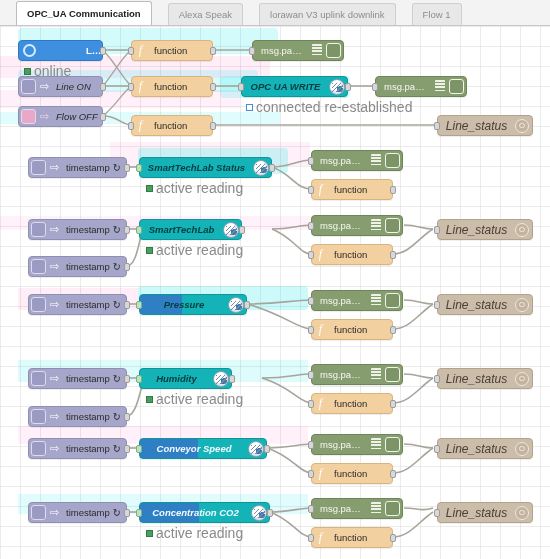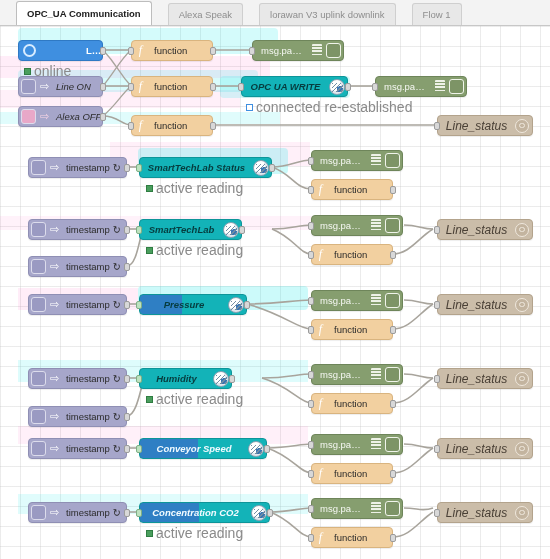--- a/index.html
+++ b/index.html
@@ -291,21 +291,21 @@
     <div class="node n-green" style="left:375px;top:50px;width:92px;">
       <span class="port in"></span>
       <span class="lbl">msg.payload</span>
       <span class="bars"></span>
       <span class="btn"></span>
     </div>
 
     <div class="node n-inject" style="left:18px;top:80px;width:85px;">
       <span class="swatch" style="background:#e8a8c8;"></span>
       <span class="glyph" style="color:#f7d4e4;">⇨</span>
-      <span class="lbl" style="font-style:italic;">Alexa OFF</span>
+      <span class="lbl" style="font-style:italic;">Flow OFF</span>
       <span class="port out"></span>
     </div>
 
     <div class="node n-func" style="left:131px;top:89px;width:82px;">
       <span class="port in"></span>
       <span class="fx">f</span>
       <span class="lbl">function</span>
       <span class="port out"></span>
     </div>
 

